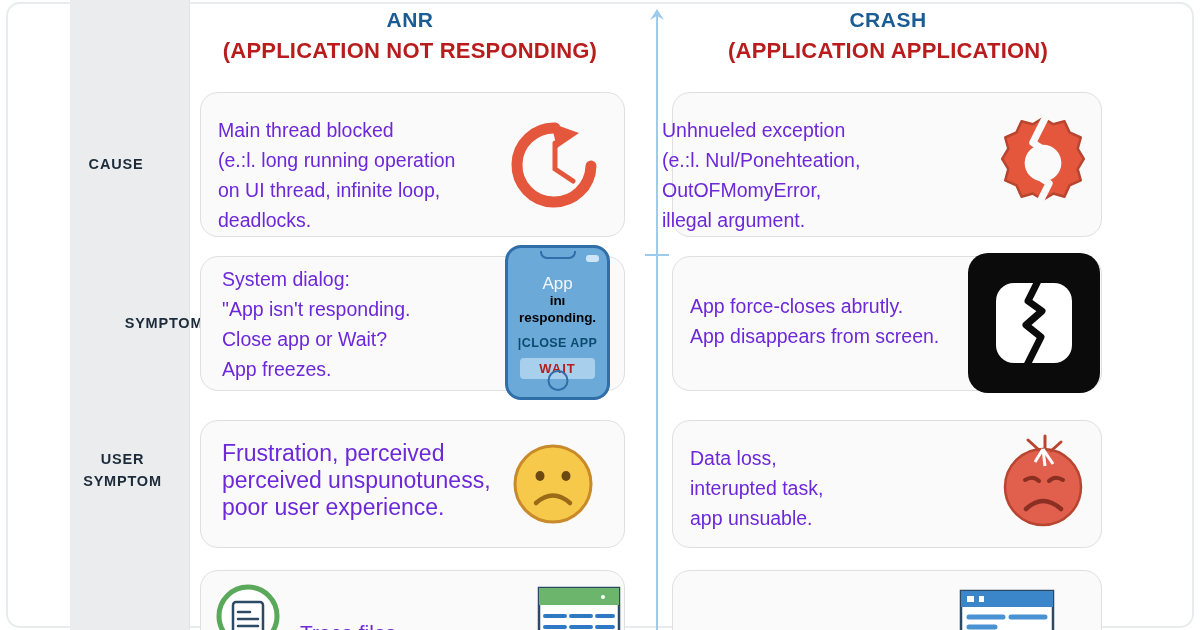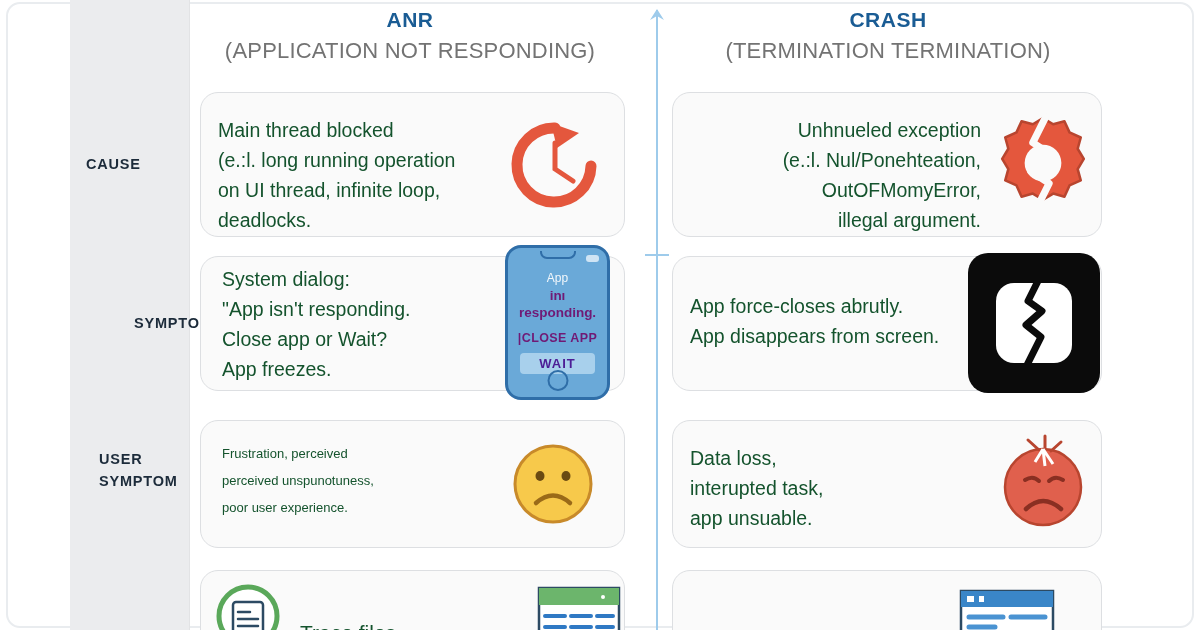--- a/index.html
+++ b/index.html
@@ -32,22 +32,22 @@
     background: #ebecee;
   }
   .label-band::after {
     content: "";
     position: absolute; right: 0; top: 0; width: 1px; height: 100%;
     background: #e2e3e5;
   }
 
   .row-label {
     position: absolute;
-    left: 86px; width: 96px;
-    text-align: left;
+    left: 68px; width: 96px;
+    text-align: center;
     color: #1c2b3a;
     font-weight: bold;
     font-size: 14.5px;
     letter-spacing: 0.8px;
     line-height: 22px;
   }
 
   
   .col-head {
     position: absolute;
@@ -55,24 +55,24 @@
     color: #1a5c94;
   }
   .col-head .title {
     font-size: 21px;
     font-weight: bold;
     letter-spacing: 0.5px;
     line-height: 32px;
   }
   .col-head .subtitle {
     font-size: 22px;
-    font-weight: normal;
+    font-weight: bold;
     letter-spacing: 0.2px;
     line-height: 30px;
-    color: #737373;
+    color: #b91c1c;
   }
 
   
   .divider {
     position: absolute;
     left: 656px; top: 10px; width: 2px; height: 620px;
     background: #9ecbeb;
   }
   .divider-arrow {
     position: absolute;
@@ -88,45 +88,45 @@
 
   
   .card {
     position: absolute;
     background: #fafafa;
     border: 1.6px solid #dddfe2;
     border-radius: 18px;
   }
   .card-text {
     position: absolute;
-    color: #14532d;
+    color: #6d28d9;
     font-size: 19.5px;
     line-height: 30px;
     white-space: pre-line;
   }
 
   
   .icon-box { position: absolute; }
 
   
   #card-anr-cause     { left: 200px; top: 92px;  width: 425px; height: 145px; }
   #card-crash-cause   { left: 672px; top: 92px;  width: 430px; height: 145px; }
   #card-anr-symptom   { left: 200px; top: 256px; width: 425px; height: 135px; }
   #card-crash-symptom { left: 672px; top: 256px; width: 430px; height: 135px; }
   #card-anr-impact    { left: 200px; top: 420px; width: 425px; height: 128px; }
   #card-crash-impact  { left: 672px; top: 420px; width: 430px; height: 128px; }
   #card-anr-detect    { left: 200px; top: 570px; width: 425px; height: 110px; }
   #card-crash-detect  { left: 672px; top: 570px; width: 430px; height: 110px; }
 
   
   #txt-anr-cause     { left: 218px; top: 115px; width: 290px; text-align: left; }
-  #txt-crash-cause   { left: 681px; top: 115px; width: 300px; text-align: right; }
+  #txt-crash-cause   { left: 662px; top: 115px; width: 300px; }
   #txt-anr-symptom   { left: 222px; top: 264px; width: 290px; }
   #txt-crash-symptom { left: 690px; top: 291px; width: 310px; }
-  #txt-anr-impact    { left: 222px; top: 440px; width: 290px; font-size: 13px; line-height: 27px; }
+  #txt-anr-impact    { left: 222px; top: 440px; width: 290px; font-size: 23px; line-height: 27px; }
   #txt-crash-impact  { left: 690px; top: 443px; width: 280px; }
   #txt-anr-detect    { left: 300px; top: 585px; width: 330px; font-size: 21px; line-height: 32px; }
   #txt-crash-detect  { left: 690px; top: 598px; width: 300px; font-size: 21px; }
 
   
   .phone {
     position: absolute;
     left: 505px; top: 245px; width: 105px; height: 155px;
     background: #6aa9d8;
     border: 3px solid #2f6ea8;
@@ -141,26 +141,26 @@
   }
   .phone-dot {
     position: absolute; right: 8px; top: 7px;
     width: 13px; height: 7px; border-radius: 3px;
     background: #cfe4f4;
   }
   .phone-screen {
     position: absolute; left: 4px; right: 4px; top: 22px; bottom: 32px;
     text-align: center;
   }
-  .phone-line1 { color: #f2f7fb; font-size: 12px; line-height: 17px; }
-  .phone-line2 { color: #701a75; font-size: 13.5px; line-height: 17px; font-weight: bold; }
-  .phone-close { color: #701a75; font-size: 12.5px; font-weight: bold; letter-spacing: 0.4px; margin-top: 10px; }
+  .phone-line1 { color: #f2f7fb; font-size: 17px; line-height: 17px; margin-top: 5px; }
+  .phone-line2 { color: #000000; font-size: 13.5px; line-height: 17px; font-weight: bold; }
+  .phone-close { color: #0c4a6e; font-size: 12.5px; font-weight: bold; letter-spacing: 0.4px; margin-top: 10px; }
   .phone-wait {
     margin: 8px 8px 0 8px; background: #a8d0ec; border-radius: 4px;
-    color: #4c1d95; font-size: 13px; font-weight: bold; letter-spacing: 1px;
+    color: #b91c1c; font-size: 13px; font-weight: bold; letter-spacing: 1px;
     padding: 3px 0;
   }
   .phone-home {
     position: absolute; left: 50%; transform: translateX(-50%);
     bottom: 6px; width: 21px; height: 21px; border-radius: 50%;
     border: 2.5px solid #2f6ea8;
   }
 
   
   .black-tile {
@@ -178,21 +178,21 @@
 
   <div class="label-band"></div>
 
   <div class="col-head" style="left:205px; top:4px; width:410px;">
     <div class="title">ANR</div>
     <div class="subtitle">(APPLICATION NOT RESPONDING)</div>
   </div>
 
   <div class="col-head" style="left:678px; top:4px; width:420px;">
     <div class="title">CRASH</div>
-    <div class="subtitle">(TERMINATION TERMINATION)</div>
+    <div class="subtitle">(APPLICATION APPLICATION)</div>
   </div>
 
   <div class="divider"></div>
   <svg class="divider-arrow" viewBox="0 0 18 16">
     <path d="M9 1 L16 12 L9 8 L2 12 Z" fill="#9ecbeb"></path>
   </svg>
   <div class="divider-tick"></div>
 
   <div class="row-label" style="top:153px;">CAUSE</div>
   <div class="row-label" style="top:312px;margin-left:48px;">SYMPTOM</div>

